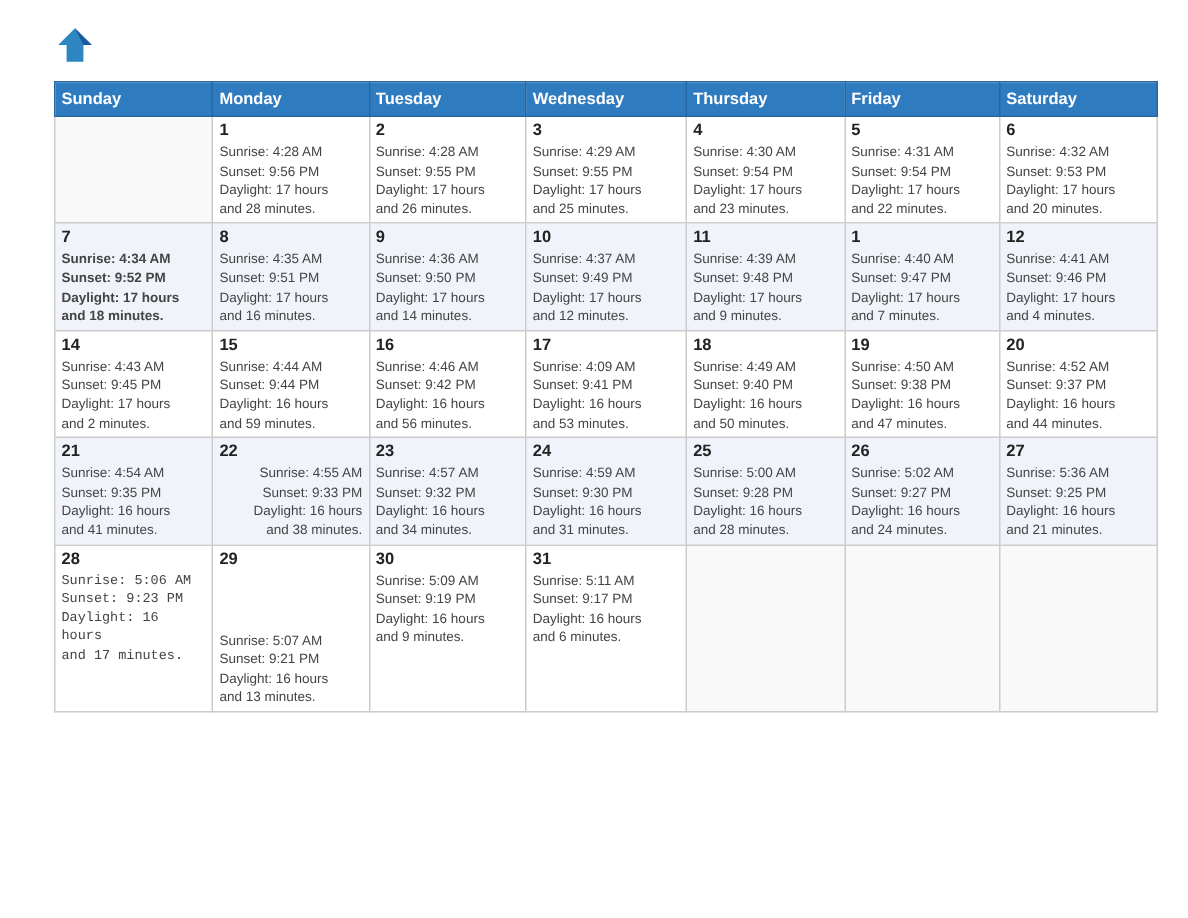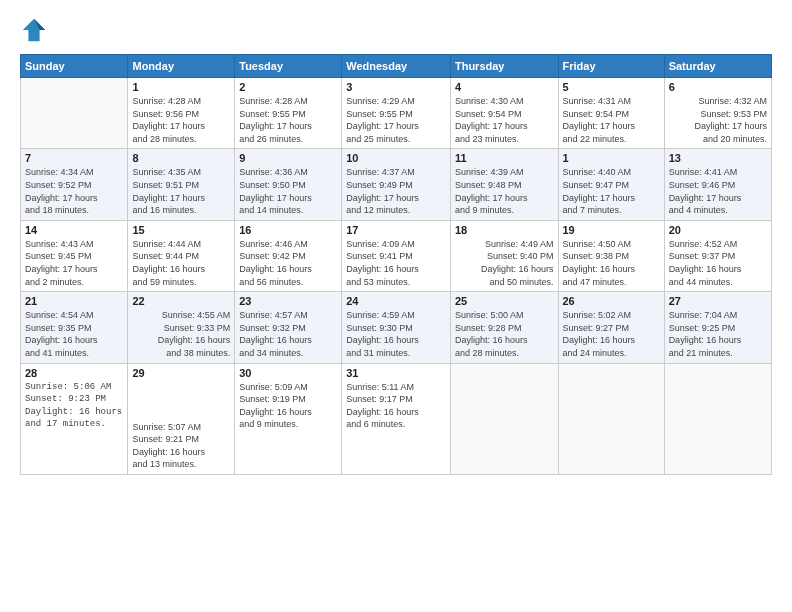--- a/index.html
+++ b/index.html
@@ -6,21 +6,21 @@
     body {
       font-family: Arial, sans-serif;
       background: #fff;
       width: 792px;
       height: 612px;
       overflow: hidden;
     }
     .page {
       width: 792px;
       height: 612px;
-      padding: 16px 20px 10px 20px;
+      padding: 16px 20px 10px 36px;
       background: #fff;
     }
     .header {
       display: flex;
       justify-content: space-between;
       align-items: flex-start;
       margin-bottom: 10px;
     }
     .logo {
       display: flex;
@@ -162,30 +162,30 @@
           </td>
           <td>
             <span class="day-num">5</span>
             <div class="day-info" style="white-space: pre-line;">Sunrise: 4:31 AM
 Sunset: 9:54 PM
 Daylight: 17 hours
 and 22 minutes.</div>
           </td>
           <td>
             <span class="day-num">6</span>
-            <div class="day-info" style="white-space: pre-line; text-align: right;">Sunrise: 4:32 AM
+            <div class="day-info" style="white-space: pre-line;">Sunrise: 4:32 AM
 Sunset: 9:53 PM
 Daylight: 17 hours
 and 20 minutes.</div>
           </td>
         </tr>
         <tr class="row-shaded">
           <td>
             <span class="day-num">7</span>
-            <div class="day-info" style="white-space: pre-line;">Sunrise: 4:34 AM
+            <div class="day-info" style="white-space: pre-line; font-weight: bold;">Sunrise: 4:34 AM
 Sunset: 9:52 PM
 Daylight: 17 hours
 and 18 minutes.</div>
           </td>
           <td>
             <span class="day-num">8</span>
             <div class="day-info" style="white-space: pre-line;">Sunrise: 4:35 AM
 Sunset: 9:51 PM
 Daylight: 17 hours
 and 16 minutes.</div>
@@ -212,21 +212,21 @@
 and 9 minutes.</div>
           </td>
           <td>
             <span class="day-num">1</span>
             <div class="day-info" style="white-space: pre-line;">Sunrise: 4:40 AM
 Sunset: 9:47 PM
 Daylight: 17 hours
 and 7 minutes.</div>
           </td>
           <td>
-            <span class="day-num">13</span>
+            <span class="day-num">12</span>
             <div class="day-info" style="white-space: pre-line;">Sunrise: 4:41 AM
 Sunset: 9:46 PM
 Daylight: 17 hours
 and 4 minutes.</div>
           </td>
         </tr>
         <tr>
           <td>
             <span class="day-num">14</span>
             <div class="day-info" style="white-space: pre-line;">Sunrise: 4:43 AM
@@ -250,21 +250,21 @@
           </td>
           <td>
             <span class="day-num">17</span>
             <div class="day-info" style="white-space: pre-line;">Sunrise: 4:09 AM
 Sunset: 9:41 PM
 Daylight: 16 hours
 and 53 minutes.</div>
           </td>
           <td>
             <span class="day-num">18</span>
-            <div class="day-info" style="white-space: pre-line; text-align: right;">Sunrise: 4:49 AM
+            <div class="day-info" style="white-space: pre-line;">Sunrise: 4:49 AM
 Sunset: 9:40 PM
 Daylight: 16 hours
 and 50 minutes.</div>
           </td>
           <td>
             <span class="day-num">19</span>
             <div class="day-info" style="white-space: pre-line;">Sunrise: 4:50 AM
 Sunset: 9:38 PM
 Daylight: 16 hours
 and 47 minutes.</div>
@@ -315,21 +315,21 @@
           </td>
           <td>
             <span class="day-num">26</span>
             <div class="day-info" style="white-space: pre-line;">Sunrise: 5:02 AM
 Sunset: 9:27 PM
 Daylight: 16 hours
 and 24 minutes.</div>
           </td>
           <td>
             <span class="day-num">27</span>
-            <div class="day-info" style="white-space: pre-line;">Sunrise: 7:04 AM
+            <div class="day-info" style="white-space: pre-line;">Sunrise: 5:36 AM
 Sunset: 9:25 PM
 Daylight: 16 hours
 and 21 minutes.</div>
           </td>
         </tr>
         <tr>
           <td>
             <span class="day-num">28</span>
             <div class="day-info" style="white-space: pre-line; font-family: Liberation Mono, monospace;">Sunrise: 5:06 AM
 Sunset: 9:23 PM

